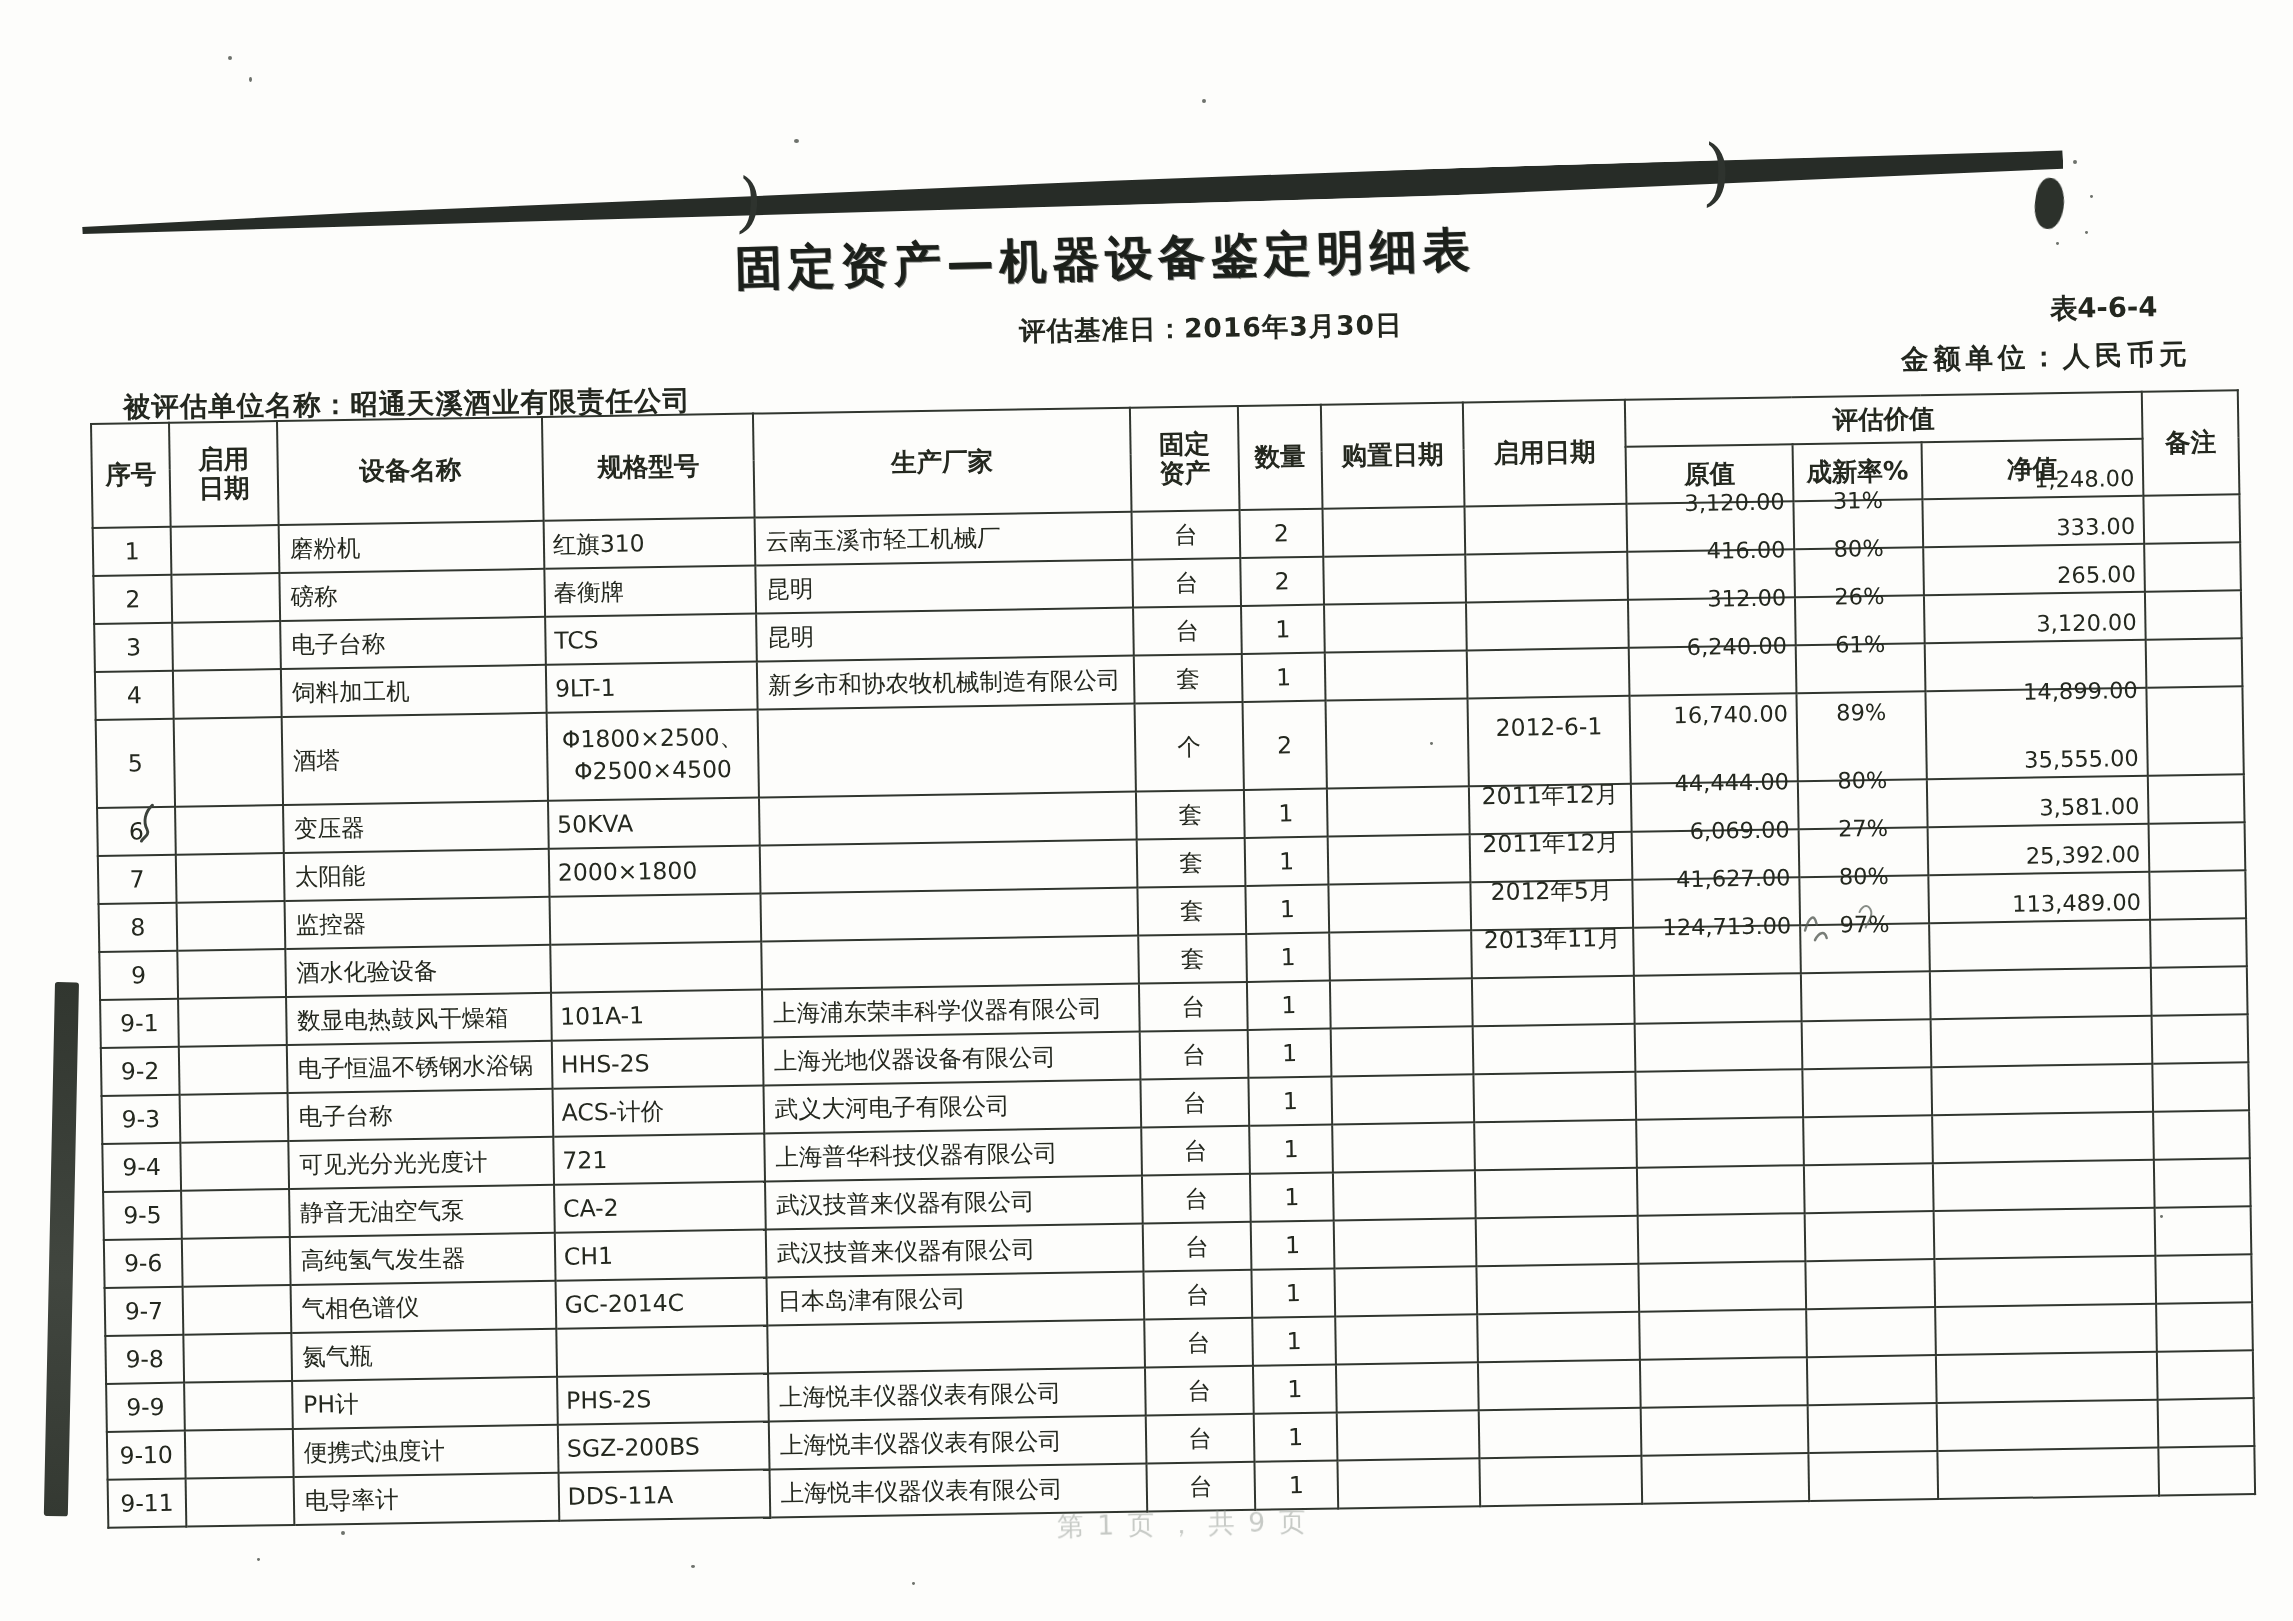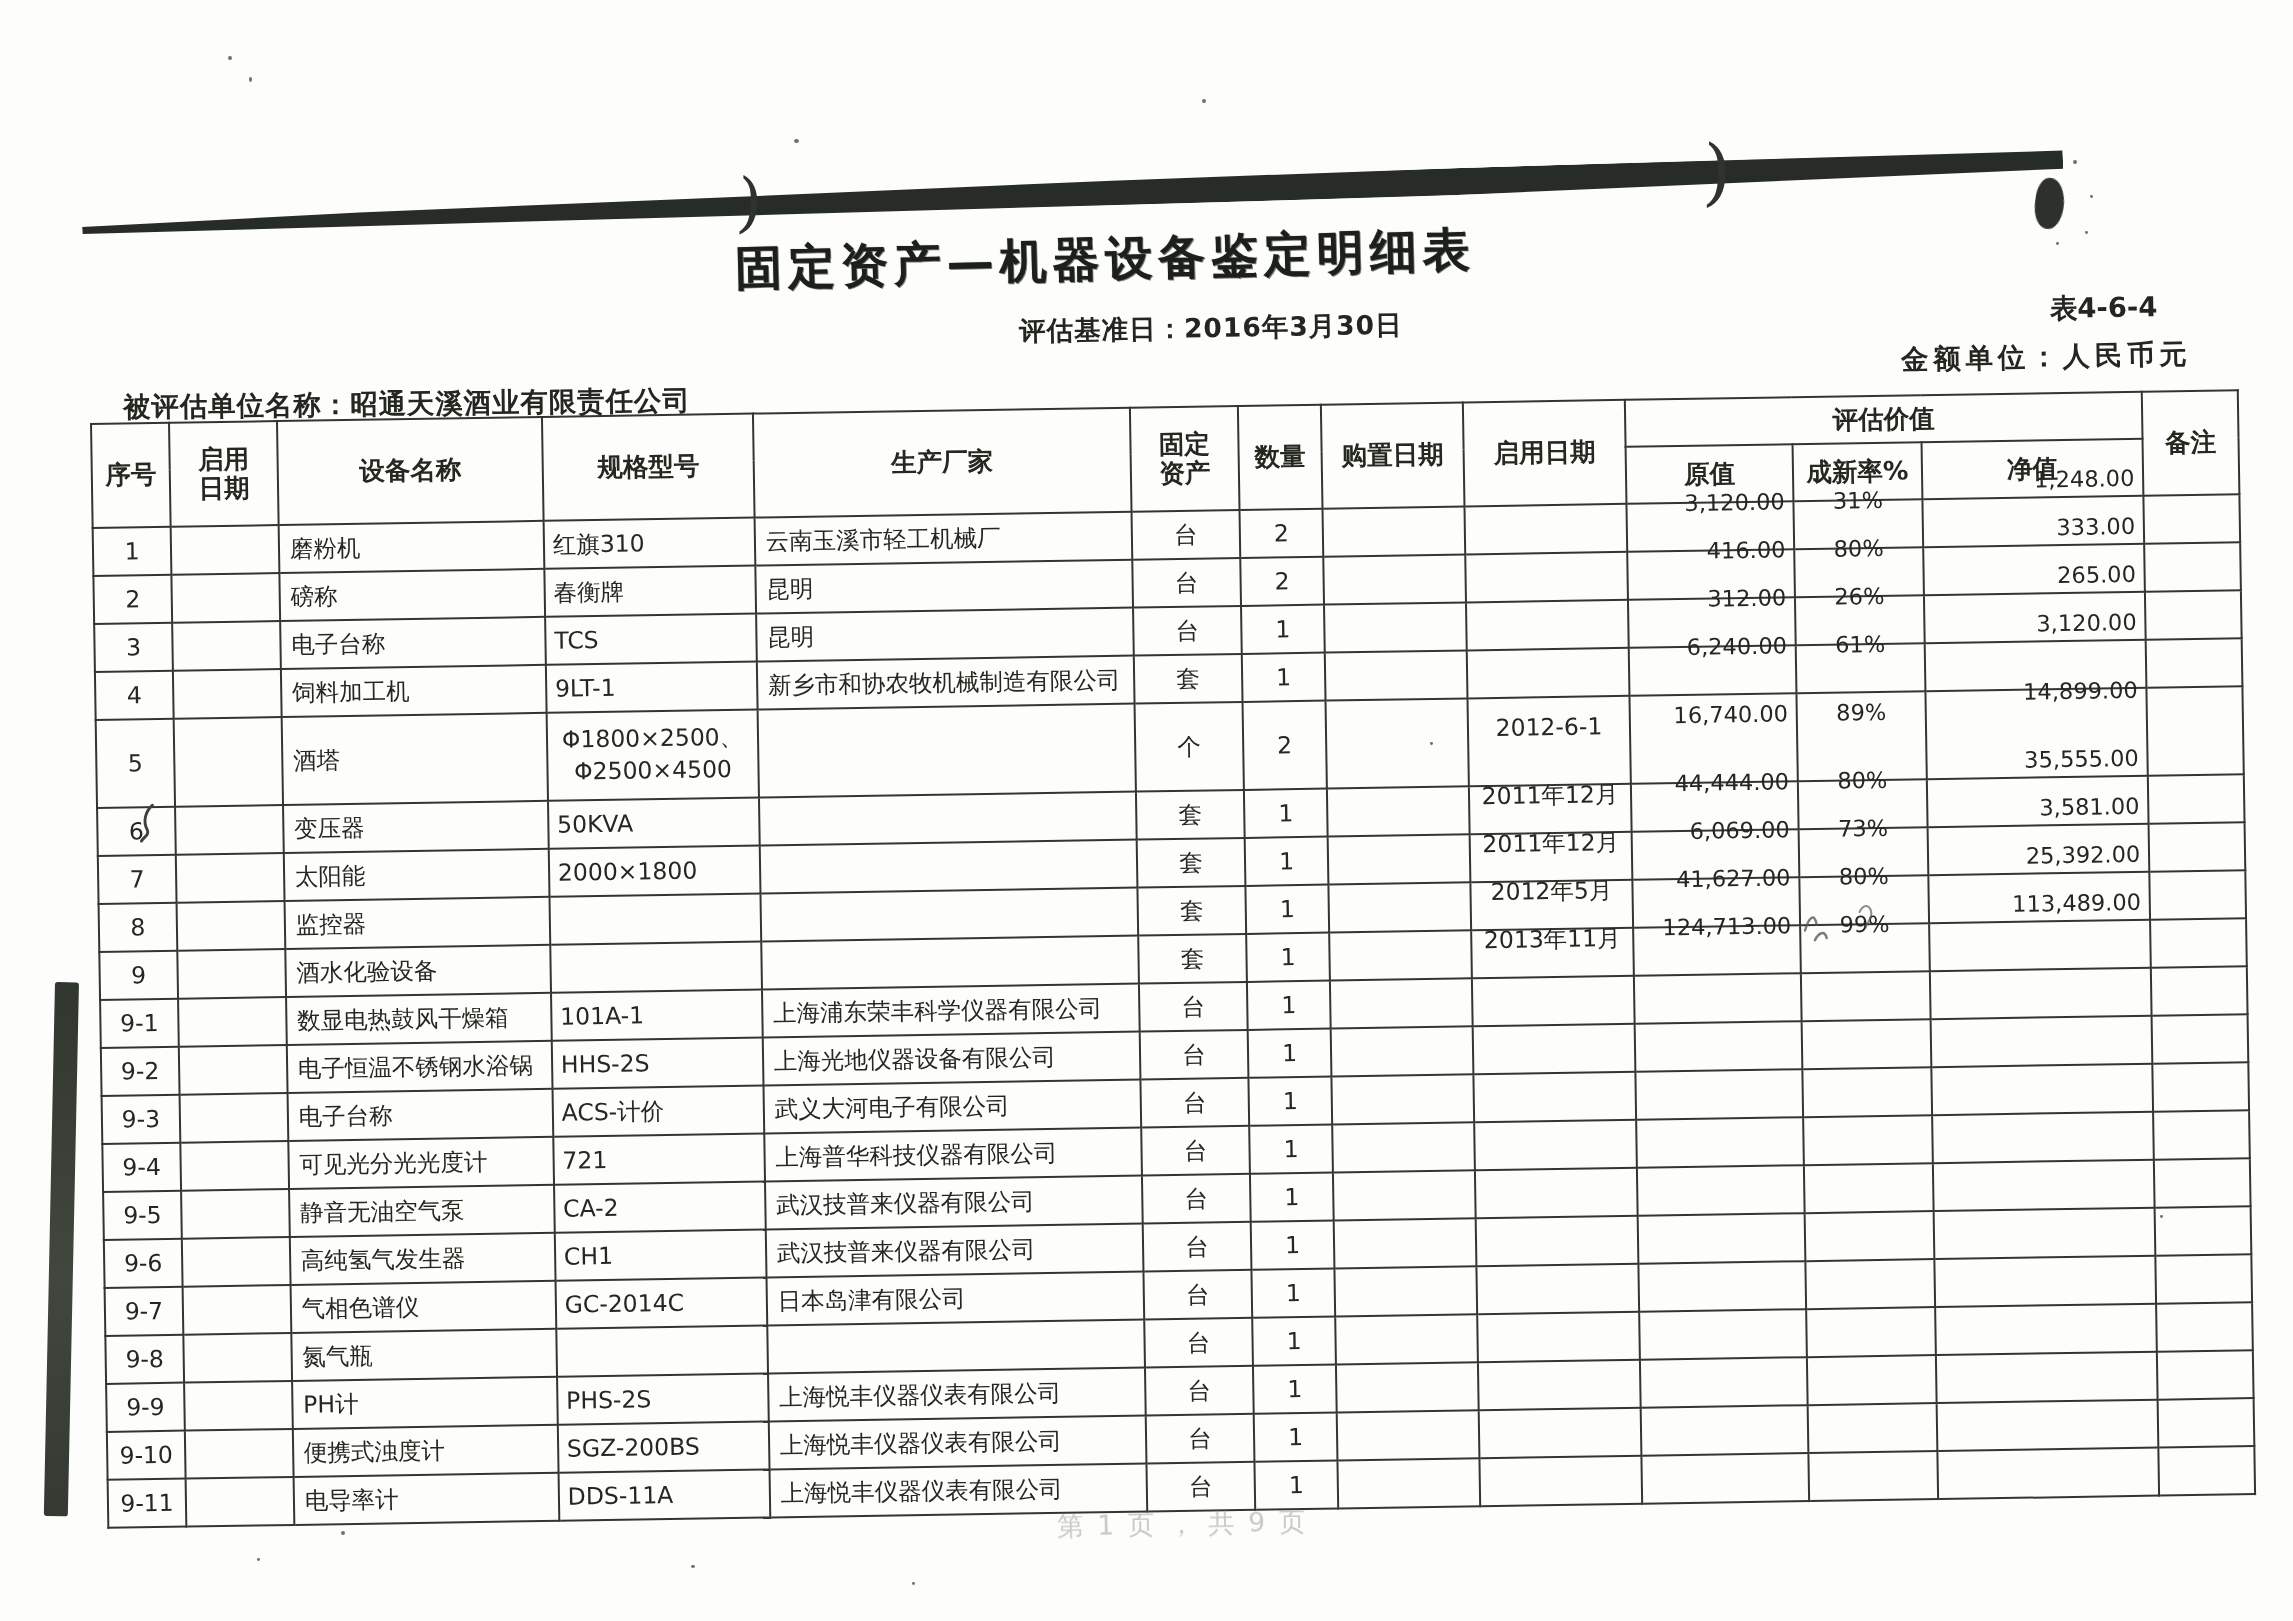--- a/index.html
+++ b/index.html
@@ -259,21 +259,21 @@
     <td class="c-seq">7</td>
     <td class="c-devno"></td>
     <td class="c-name">太阳能</td>
     <td class="c-spec">2000×1800</td>
     <td class="c-manu"></td>
     <td class="c-unit">套</td>
     <td class="c-qty">1</td>
     <td class="c-buy"></td>
     <td class="c-start"><span class="lift start">2011年12月</span></td>
     <td class="c-orig"><span class="lift orig">6,069.00</span></td>
-    <td class="c-rate"><span class="lift rate">73%</span></td>
+    <td class="c-rate"><span class="lift rate">27%</span></td>
     <td class="c-net"><span class="lift net">3,581.00</span></td>
     <td class="c-note"></td>
   </tr>
           <tr>
     <td class="c-seq">8</td>
     <td class="c-devno"></td>
     <td class="c-name">监控器</td>
     <td class="c-spec"></td>
     <td class="c-manu"></td>
     <td class="c-unit">套</td>
@@ -289,21 +289,21 @@
     <td class="c-seq">9</td>
     <td class="c-devno"></td>
     <td class="c-name">酒水化验设备</td>
     <td class="c-spec"></td>
     <td class="c-manu"></td>
     <td class="c-unit">套</td>
     <td class="c-qty">1</td>
     <td class="c-buy"></td>
     <td class="c-start"><span class="lift start">2013年11月</span></td>
     <td class="c-orig"><span class="lift orig">124,713.00</span></td>
-    <td class="c-rate"><span class="lift rate">99%</span></td>
+    <td class="c-rate"><span class="lift rate">97%</span></td>
     <td class="c-net"><span class="lift net">113,489.00</span></td>
     <td class="c-note"></td>
   </tr>
           <tr>
     <td class="c-seq">9-1</td>
     <td class="c-devno"></td>
     <td class="c-name">数显电热鼓风干燥箱</td>
     <td class="c-spec">101A-1</td>
     <td class="c-manu">上海浦东荣丰科学仪器有限公司</td>
     <td class="c-unit">台</td>

